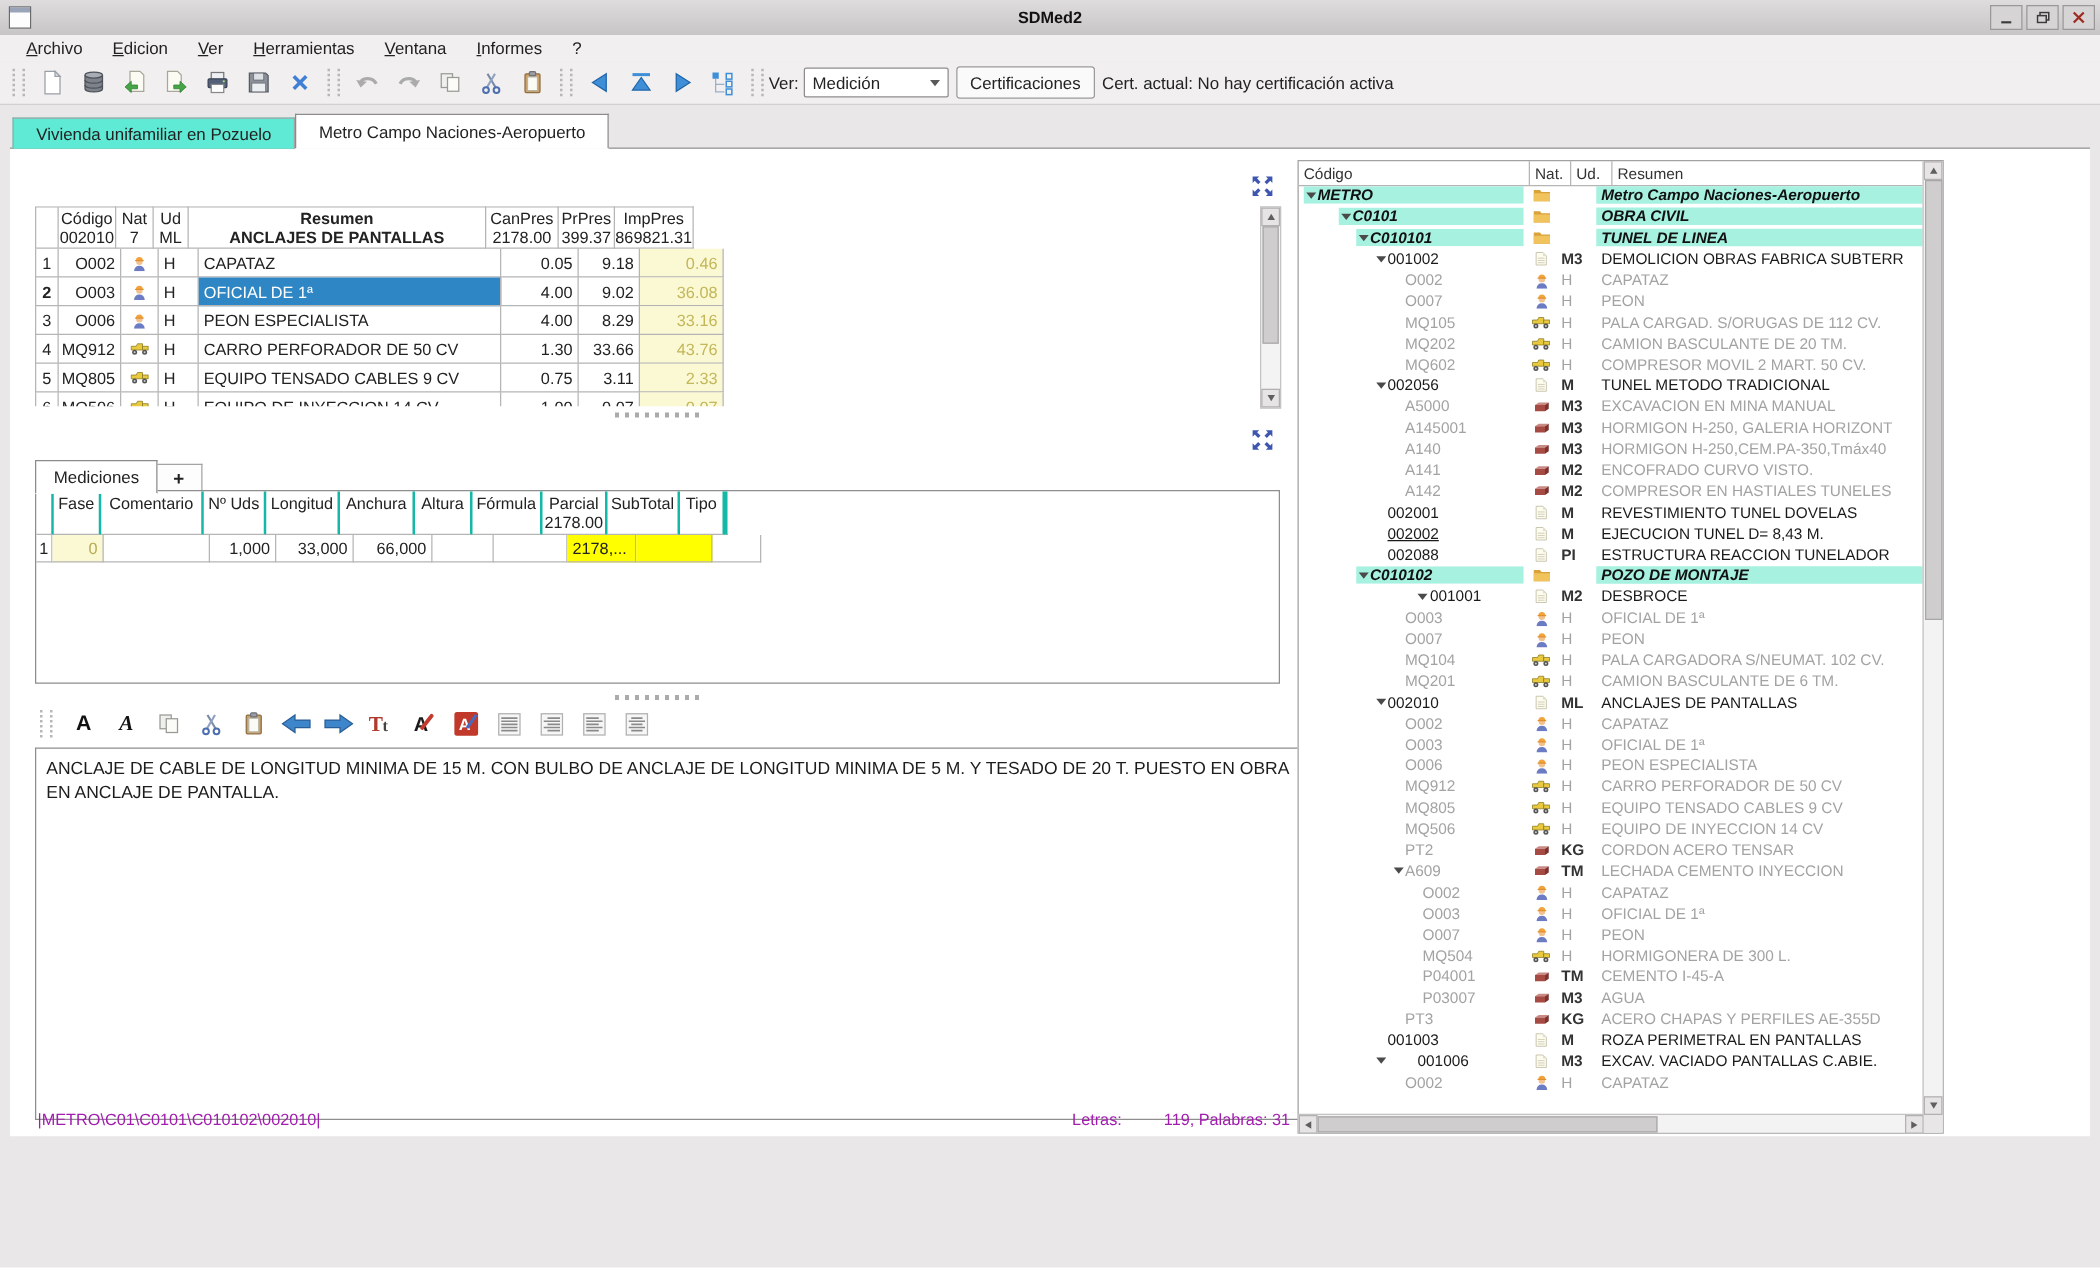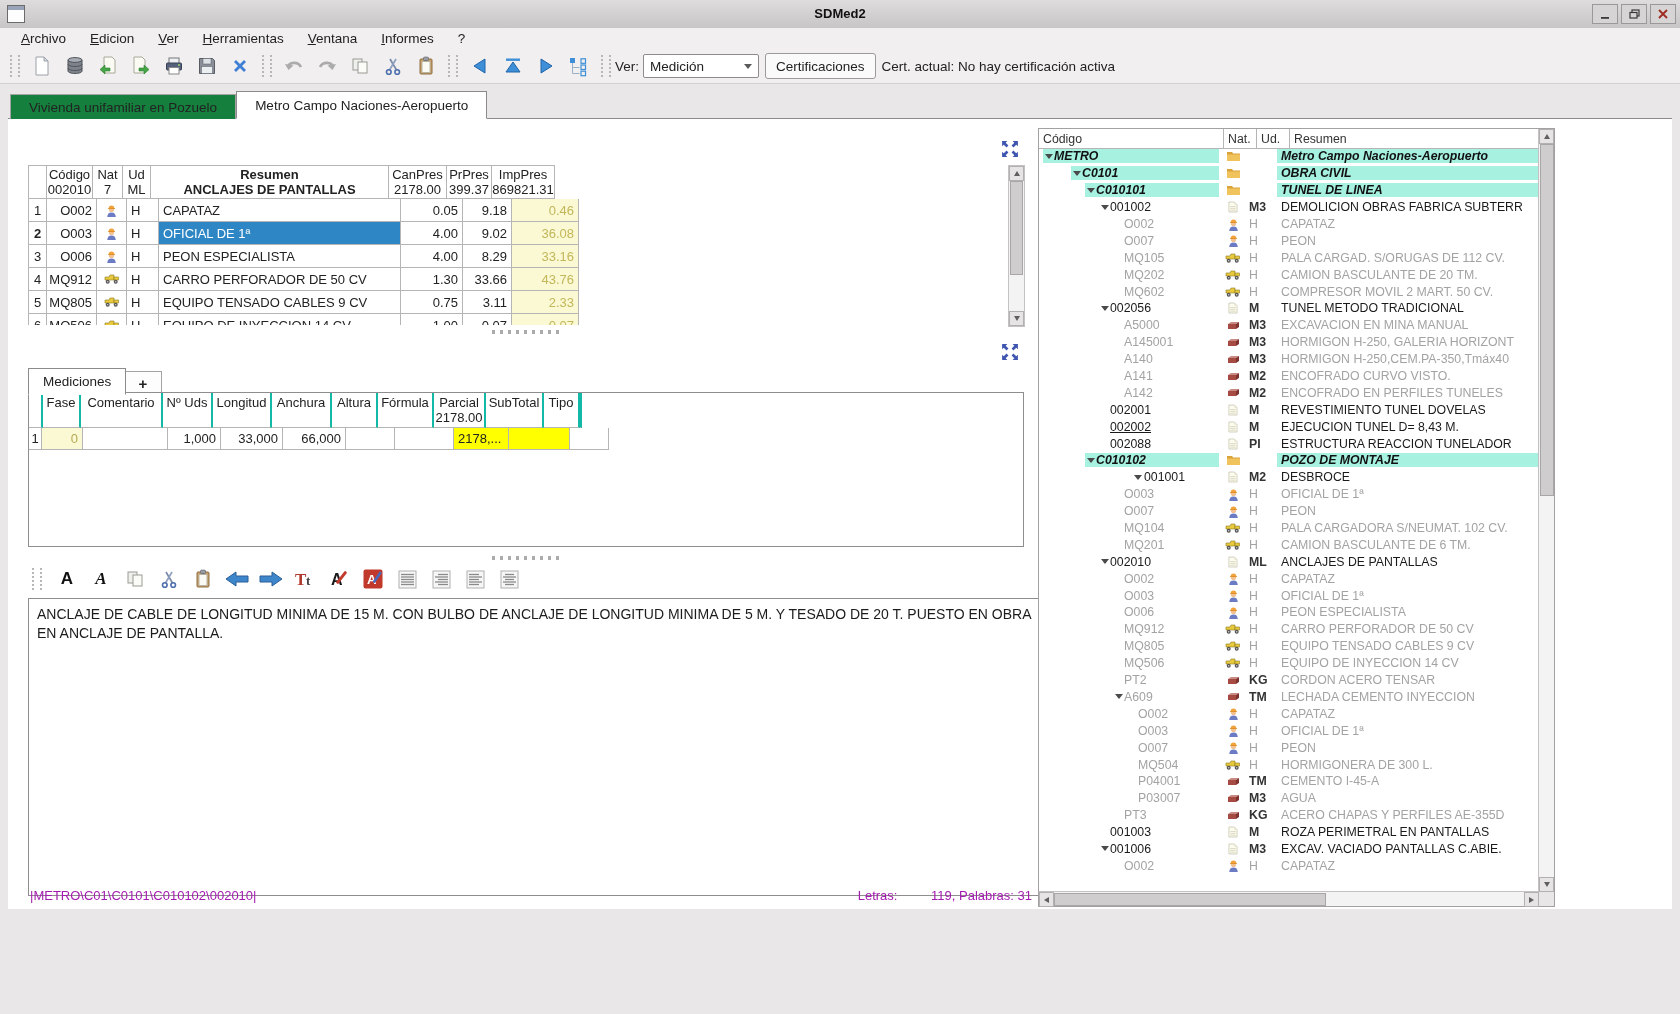--- a/index.html
+++ b/index.html
@@ -27,21 +27,21 @@
   .combo{width:108px;height:22px;border:1px solid #8e8c8c;background:#fff;border-radius:2px;
     display:flex;align-items:center;padding-left:6px;position:relative;margin-left:4px}
   .combo .arrowbox{position:absolute;right:2px;top:2px;bottom:2px;width:16px;display:flex;align-items:center;justify-content:center}
   .tri-dn{width:0;height:0;border-left:4px solid transparent;border-right:4px solid transparent;border-top:5px solid #5a5a5a}
   .pushbtn{height:24px;border:1px solid #9c9a9a;background:#fbfafa;border-radius:3px;
     display:flex;align-items:center;padding:0 10px;margin-left:6px}
   .certtext{margin-left:6px}
   
   .tabsrow{position:absolute;left:10px;top:93px;height:26px;display:flex;align-items:flex-end;z-index:3}
   .tab{height:24px;display:flex;align-items:center;padding:0 18px;font-size:13.5px;
-    background:#15803d;border:1px solid #a5a3a3;border-bottom:none}
+    background:#5eead4;border:1px solid #a5a3a3;border-bottom:none}
   .tab.active{height:26px;background:#fff;border:1px solid #8c8a8a;border-bottom:1px solid #fff;position:relative;z-index:4}
   .contentframe{position:absolute;left:8px;top:118px;width:1664px;height:790px;background:#fff;border-top:1px solid #8c8a8a}
   
   .cell{border-right:1px solid #b5b5b5;border-bottom:1px solid #b5b5b5;overflow:hidden;white-space:nowrap;
     display:flex;align-items:center}
   .rt{justify-content:flex-end;padding-right:4px}
   .lf{padding-left:4px}
   .ct{justify-content:center}
   
   .grid1{position:absolute;left:28px;top:165px;width:981px;height:160px;overflow:hidden;font-size:13px}
@@ -993,21 +993,21 @@
         <div class="t-nat">
           <span style="display:inline-flex">
             <svg width="13" height="9" viewBox="0 0 13 9">
               <path d="M1 3 4 1h8L9 3z" fill="#c98a84"></path>
               <path d="M1 3h8v5H1z" fill="#a64a44"></path>
               <path d="M9 3l3-2v5L9 8z" fill="#7e332e"></path>
             </svg>
           </span>
         </div>
         <div class="t-ud">M2</div>
-        <div class="t-res">ENCOFRADO EN PERFILES TUNELES</div>
+        <div class="t-res">COMPRESOR EN HASTIALES TUNELES</div>
       </div>
       <div class="trow item">
         <div class="t-code">
           <div class="codewrap" style="margin-left: 60px;">
             <div class="t-arrow"></div>
             <span>002001</span>
           </div>
         </div>
         <div class="t-nat">
           <span style="display:inline-flex">
@@ -1536,21 +1536,21 @@
               <line x1="2.5" y1="8" x2="8.5" y2="8" stroke="#c8c4aa" stroke-width="0.7"></line>
               <line x1="2.5" y1="10" x2="8.5" y2="10" stroke="#c8c4aa" stroke-width="0.7"></line>
             </svg>
           </span>
         </div>
         <div class="t-ud">M</div>
         <div class="t-res">ROZA PERIMETRAL EN PANTALLAS</div>
       </div>
       <div class="trow item">
         <div class="t-code">
-          <div class="codewrap" style="margin-left: 60px;">
+          <div class="codewrap" style="margin-left: 60px; gap: 24px;">
             <div class="t-arrow">
               <span class="tri-dn" style="border-top-color:#4a4a4a"></span>
             </div>
             <span>001006</span>
           </div>
         </div>
         <div class="t-nat">
           <span style="display:inline-flex">
             <svg width="10" height="12" viewBox="0 0 11 13">
               <path d="M1 1h6l3 3v8H1z" fill="#fdfcf0" stroke="#bdb99f" stroke-width="0.7"></path>

